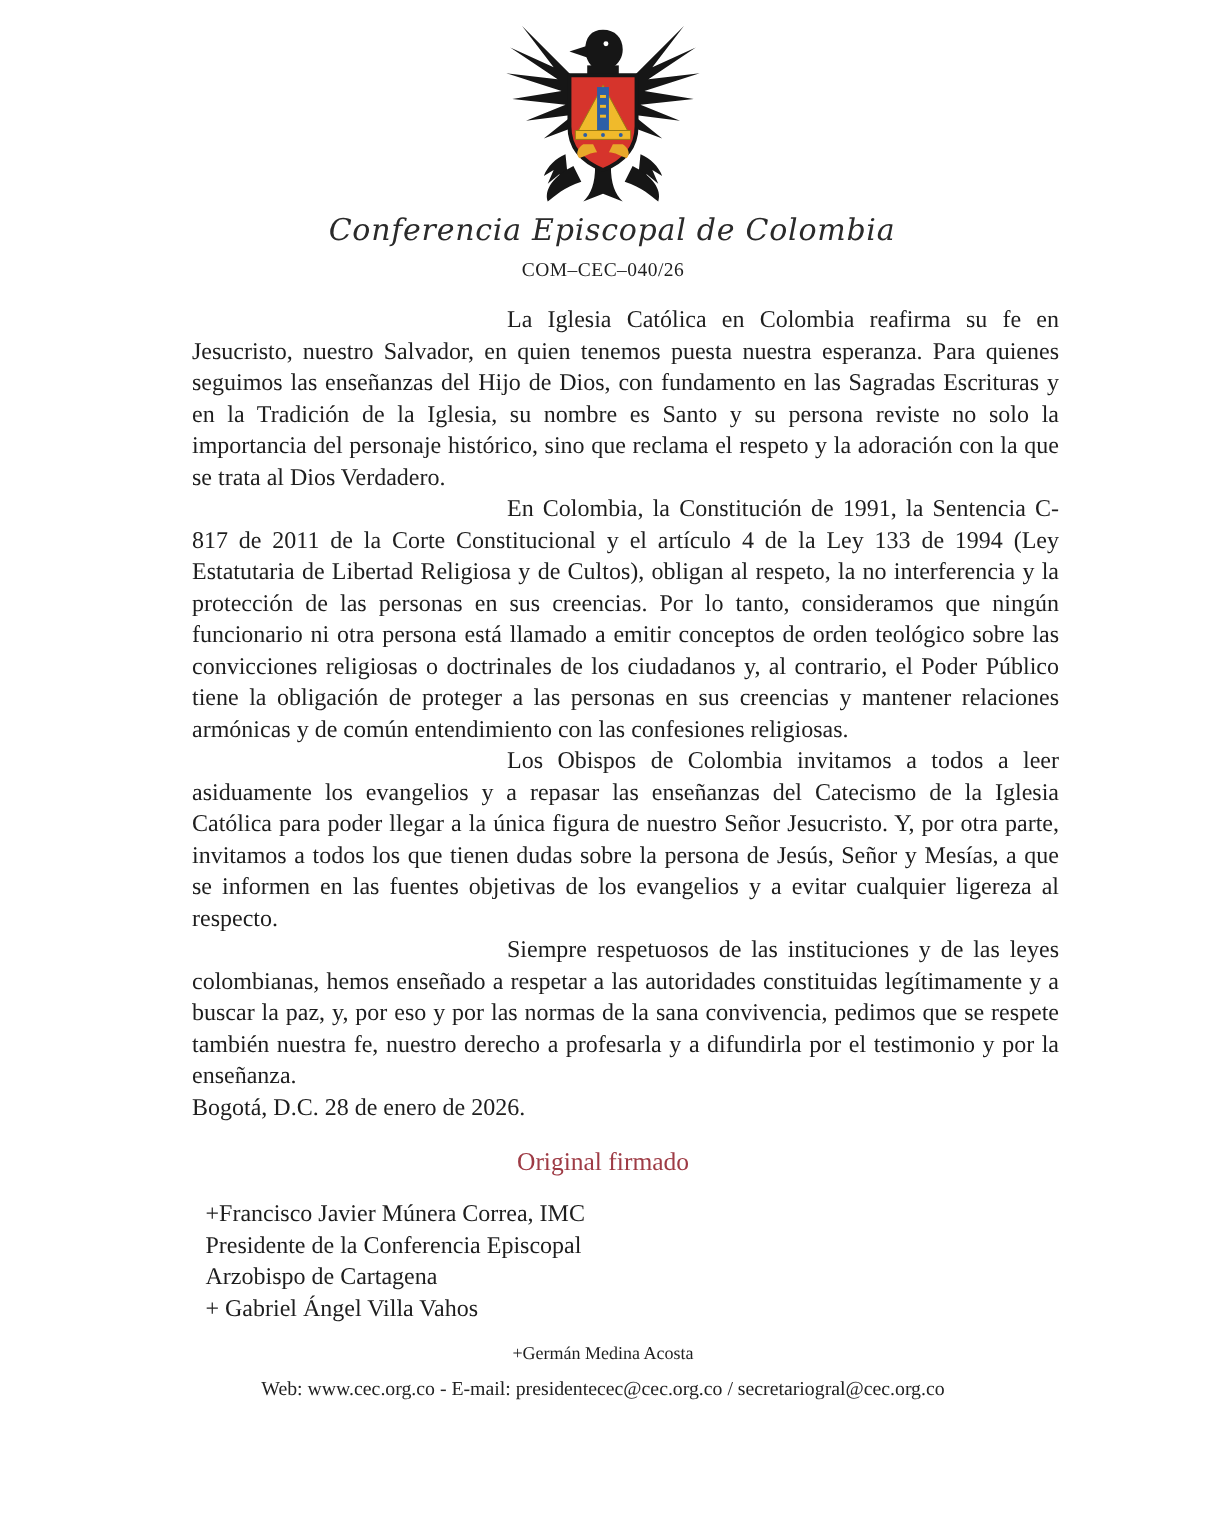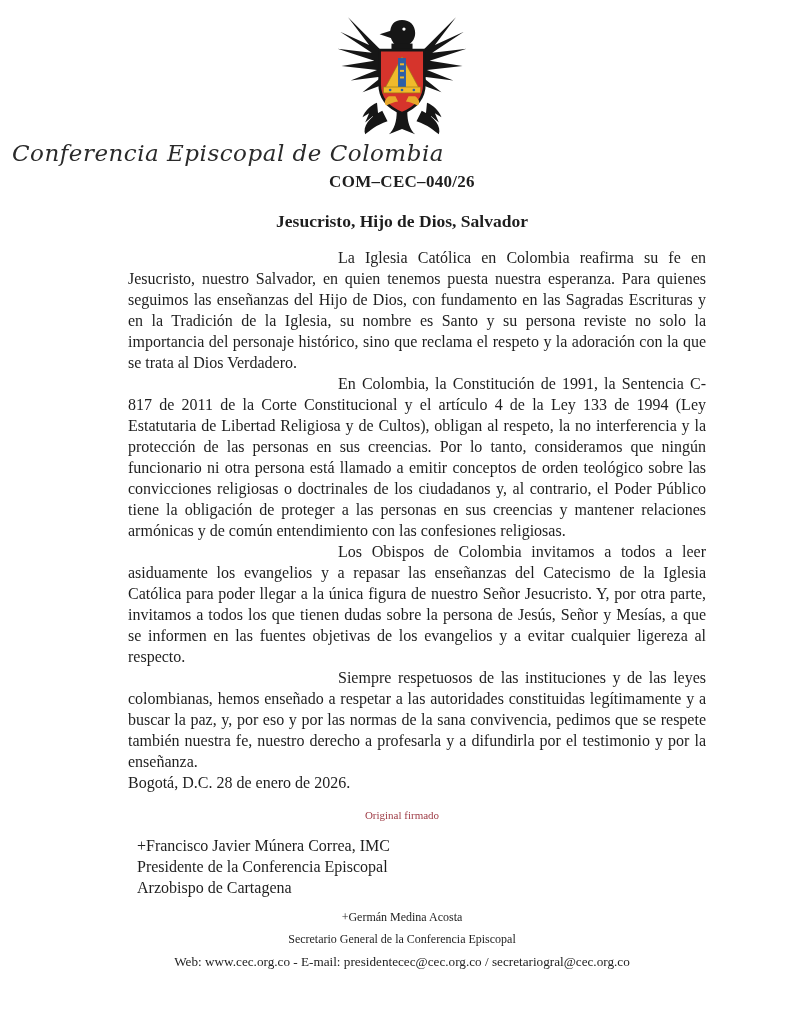--- a/index.html
+++ b/index.html
@@ -7,53 +7,54 @@
     position: relative;
     width: 804px;
     height: 1024px;
     background: #ffffff;
     overflow: hidden;
     font-family: "Liberation Serif", serif;
     color: #1e1e1e;
   }
   .crest { display: block; margin: 12px auto 0 auto; }
   .script-name {
+    text-align: center;
     font-family: "DejaVu Serif", serif;
     font-style: italic;
-    font-size: 23px;
+    font-size: 20px;
     letter-spacing: 0.5px;
     color: #2a2a2a;
     margin-top: -2px;
     line-height: 36px;
     padding-left: 12px;
   }
   .ref-number {
     text-align: center;
-    font-weight: bold;
-    font-size: 17px;
+    font-weight: normal;
+    font-size: 13px;
     letter-spacing: 0.3px;
     margin-top: 1px;
   }
   .letter-title {
     text-align: center;
     font-weight: bold;
     font-size: 17.5px;
     margin-top: 19px;
   }
   .body-text {
     margin: 15px 98px 0 128px;
     text-align: justify;
     font-size: 16px;
     line-height: 21px;
   }
   .body-text p { margin: 0; text-indent: 210px; }
   .dateline { text-align: left; margin: 0 98px 0 128px; font-size: 16px; line-height: 21px; }
   .signed-notice {
     text-align: center;
-    font-size: 11px;
+    font-size: 17px;
     margin-top: 16px;
   }
   .sig-row {
     display: flex;
     margin: 14px 60px 0 137px;
     font-size: 16px;
     line-height: 21px;
     flex-direction: column;
   }
   .sig-col-left { width: 335px; flex: 0 0 auto; }
@@ -101,44 +102,43 @@
     <circle cx="82" cy="118.5" r="2" fill="#2D5FA6"></circle>
     <circle cx="100" cy="118.5" r="2" fill="#2D5FA6"></circle>
     <circle cx="118" cy="118.5" r="2" fill="#2D5FA6"></circle>
     <path d="M80 128 C74 132 72 138 76 142 C82 140 88 136 94 136 L90 128 Z" fill="#E8A82A"></path>
     <path d="M120 128 C126 132 128 138 124 142 C118 140 112 136 106 136 L110 128 Z" fill="#E8A82A"></path>
   </svg>
 
   <div class="script-name">Conferencia Episcopal de Colombia</div>
   <div class="ref-number">COM–CEC–040/26</div>
 
-  <div class="letter-title">Jesucristo, Hijo de Dios, Salvador</div>
 
   <div class="body-text">
     <p>La Iglesia Católica en Colombia reafirma su fe en Jesucristo, nuestro Salvador, en quien tenemos puesta nuestra esperanza. Para quienes seguimos las enseñanzas del Hijo de Dios, con fundamento en las Sagradas Escrituras y en la Tradición de la Iglesia, su nombre es Santo y su persona reviste no solo la importancia del personaje histórico, sino que reclama el respeto y la adoración con la que se trata al Dios Verdadero.</p>
     <p>En Colombia, la Constitución de 1991, la Sentencia C-817 de 2011 de la Corte Constitucional y el artículo 4 de la Ley 133 de 1994 (Ley Estatutaria de Libertad Religiosa y de Cultos), obligan al respeto, la no interferencia y la protección de las personas en sus creencias. Por lo tanto, consideramos que ningún funcionario ni otra persona está llamado a emitir conceptos de orden teológico sobre las convicciones religiosas o doctrinales de los ciudadanos y, al contrario, el Poder Público tiene la obligación de proteger a las personas en sus creencias y mantener relaciones armónicas y de común entendimiento con las confesiones religiosas.</p>
     <p>Los Obispos de Colombia invitamos a todos a leer asiduamente los evangelios y a repasar las enseñanzas del Catecismo de la Iglesia Católica para poder llegar a la única figura de nuestro Señor Jesucristo. Y, por otra parte, invitamos a todos los que tienen dudas sobre la persona de Jesús, Señor y Mesías, a que se informen en las fuentes objetivas de los evangelios y a evitar cualquier ligereza al respecto.</p>
     <p>Siempre respetuosos de las instituciones y de las leyes colombianas, hemos enseñado a respetar a las autoridades constituidas legítimamente y a buscar la paz, y, por eso y por las normas de la sana convivencia, pedimos que se respete también nuestra fe, nuestro derecho a profesarla y a difundirla por el testimonio y por la enseñanza.</p>
   </div>
   <div class="dateline">Bogotá, D.C. 28 de enero de 2026.</div>
 
   <div class="signed-notice" style="color: rgb(158, 59, 69);">Original firmado</div>
 
   <div class="sig-row">
     <div class="sig-col-left">
       <div>+Francisco Javier Múnera Correa, IMC</div>
       <div>Presidente de la Conferencia Episcopal</div>
       <div>Arzobispo de Cartagena</div>
     </div>
     <div class="sig-col-right">
+      <div>+ Gabriel Ángel Villa Vahos</div>
     </div>
   </div>
 
   <div class="sig-center">
     <div>+Germán Medina Acosta</div>
-    <div>Secretario General de la Conferencia Episcopal</div>
   </div>
 
   <div class="letter-footer">
     <div>Web: www.cec.org.co - E-mail: presidentecec@cec.org.co / secretariogral@cec.org.co</div>
   </div>
 
 </div>
 
 </body></html>

